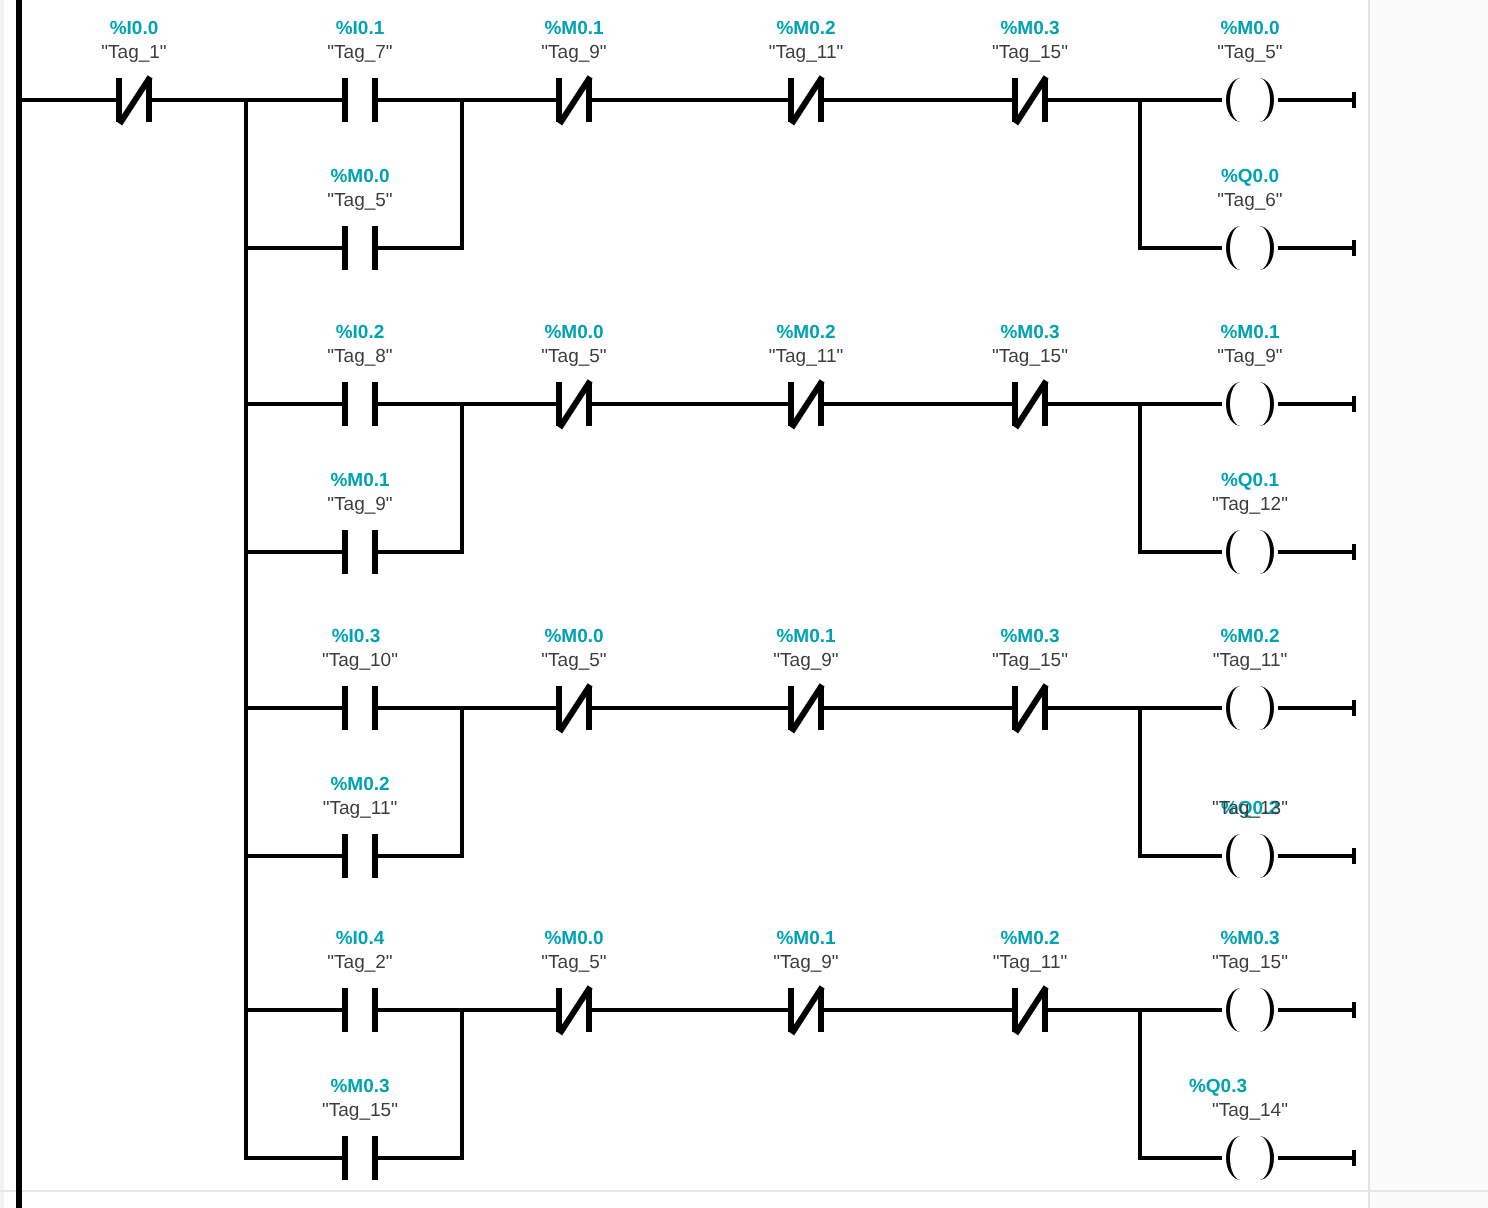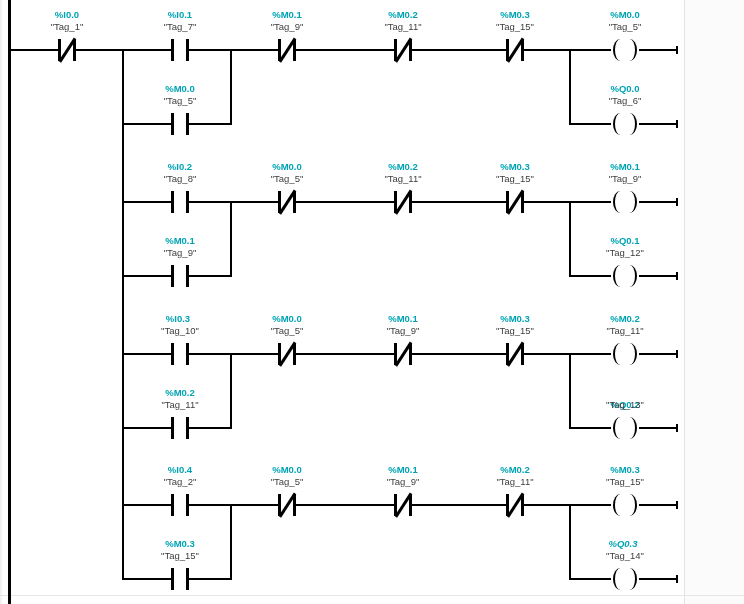--- a/index.html
+++ b/index.html
@@ -228,20 +228,20 @@
         <div class="slash"></div>
       </div>
 
     <div class="lbl addr" style="left:580px;top:464px;">%M0.3</div>
     <div class="lbl tag" style="left:580px;top:476px;">"Tag_15"</div>
     <div class="coil" style="left:611px;top:494px;">
         <div class="pl"></div>
         <div class="pr"></div>
       </div>
 
-    <div class="lbl addr" style="left:578px;top:538px;font-style:italic;">%Q0.3</div>
+    <div class="lbl addr" style="left:564px;top:538px;">%Q0.3</div>
     <div class="lbl tag" style="left:580px;top:550px;">"Tag_14"</div>
     <div class="coil" style="left:611px;top:568px;">
         <div class="pl"></div>
         <div class="pr"></div>
       </div>
   </div>
 </div>
 
 </body></html>

